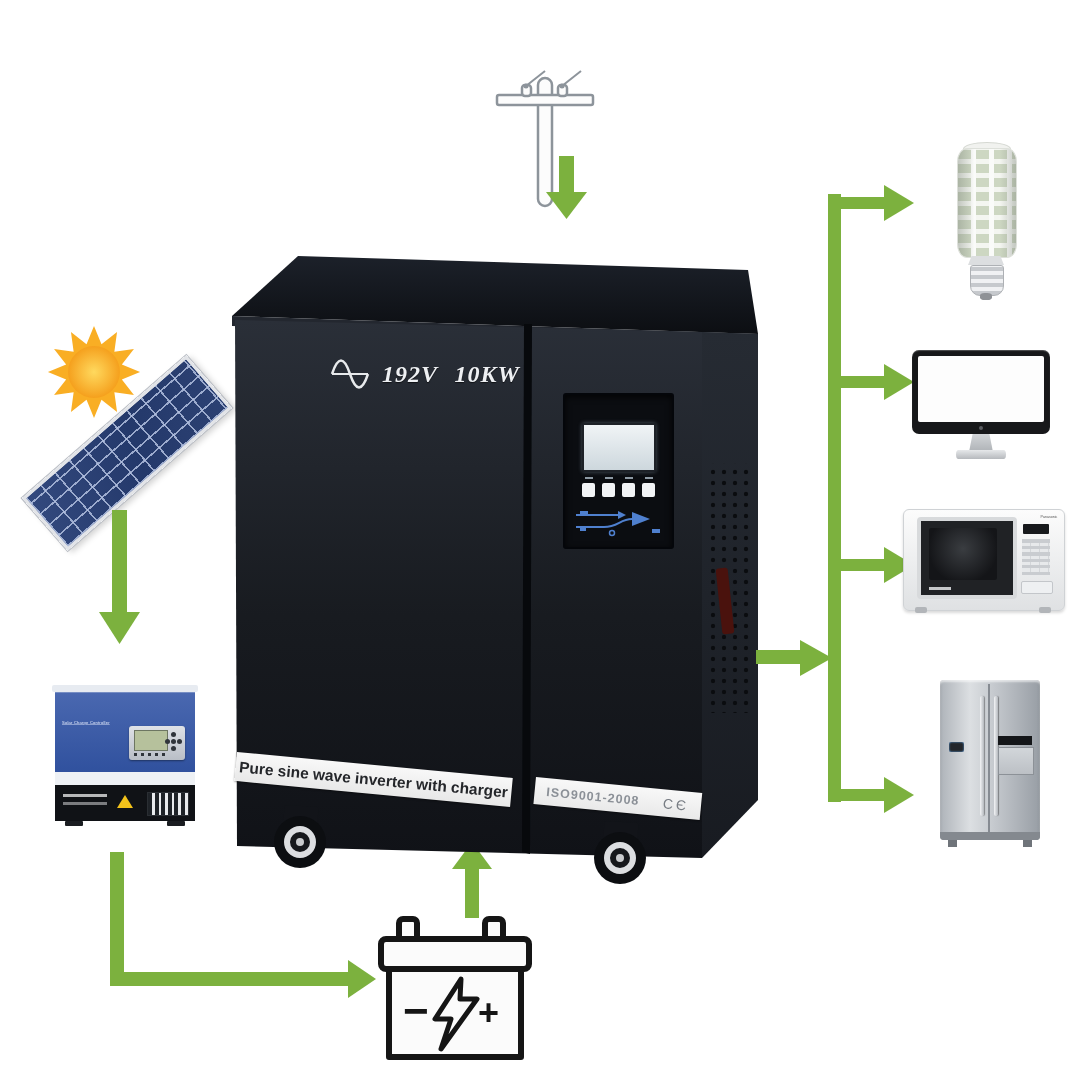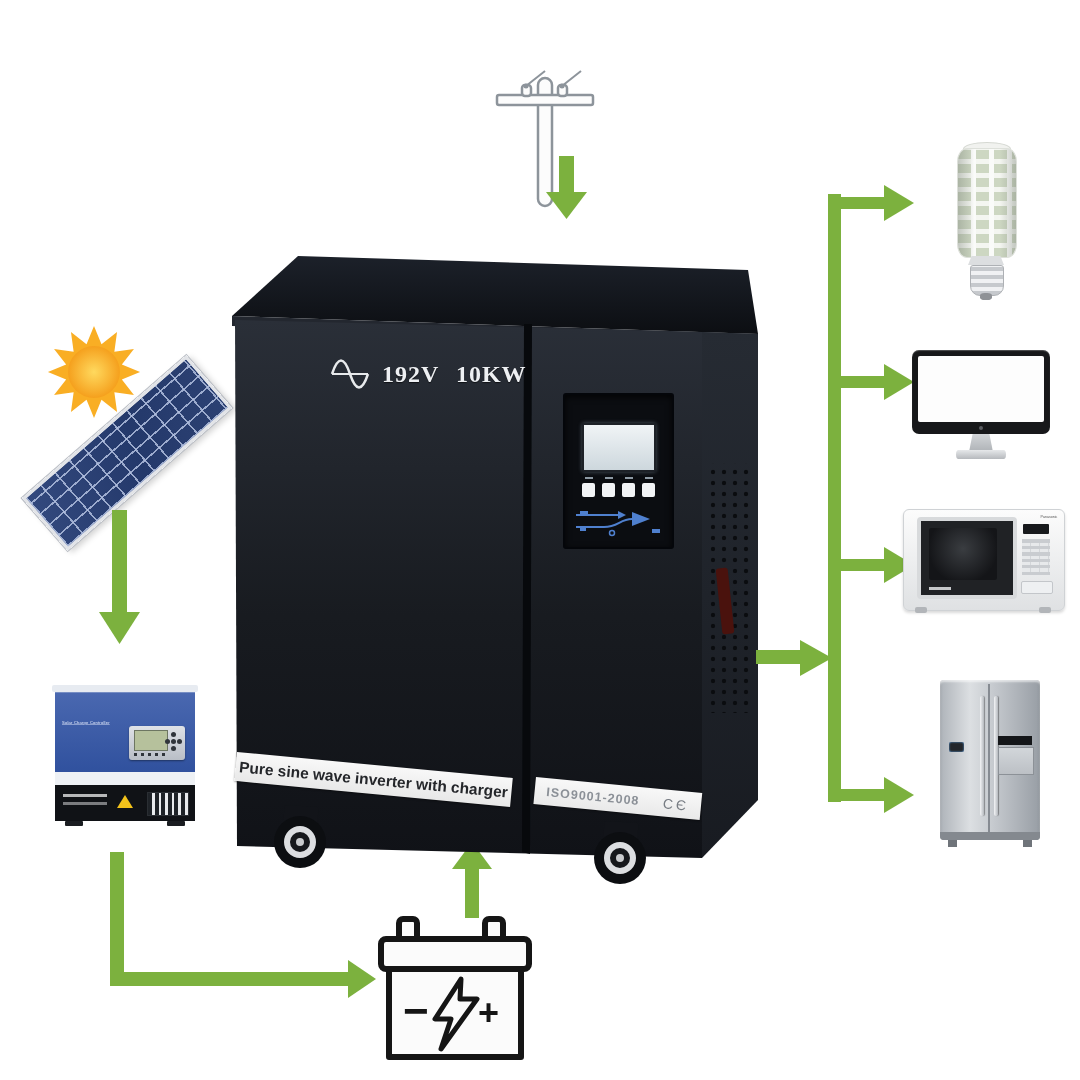--- a/index.html
+++ b/index.html
@@ -45,21 +45,21 @@
   .cc-line1{position:absolute;left:8px;top:9px;width:44px;height:3px;background:rgba(255,255,255,.7);}
   .cc-line2{position:absolute;left:8px;top:17px;width:44px;height:3px;background:rgba(255,255,255,.45);}
   .cc-warn{position:absolute;left:62px;top:10px;width:16px;height:13px;background:#f3c21b;
            clip-path:polygon(50% 0,0 100%,100% 100%);}
   .cc-term{position:absolute;left:92px;top:7px;width:40px;height:22px;background:#e8eaed;border:1px solid #2a2e33;
      background-image:repeating-linear-gradient(90deg,#1e2227 0 4px,transparent 4px 6.6px);}
   .cc-foot{position:absolute;top:136px;width:18px;height:5px;background:#1a1d21;border-radius:1px;}
 
   
   .inv-svg{position:absolute;left:225px;top:248px;}
-  .inv-rating{position:absolute;left:330px;top:358px;display:flex;align-items:center;gap:12px;}
+  .inv-rating{position:absolute;left:330px;top:358px;display:flex;align-items:center;gap:12px;font-style:italic;}
   .inv-rating .txt{color:#eef0f3;font-family:"Liberation Serif",serif;font-weight:bold;
                    font-size:24px;letter-spacing:1px;word-spacing:10px;text-shadow:0 1px 1px rgba(0,0,0,.6);}
   .inv-panel{position:absolute;left:563px;top:393px;width:107px;height:152px;background:#0b0d11;
              border:2px solid #04060a;border-radius:3px;box-shadow:inset 0 2px 6px rgba(0,0,0,.8);}
   .inv-lcd{position:absolute;left:17px;top:28px;width:70px;height:45px;border:2px solid #1d2127;border-radius:2px;
            background:linear-gradient(180deg,#f0f4f6,#cdd7dd);box-shadow:0 0 4px rgba(180,210,230,.35);}
   .inv-btn{position:absolute;top:88px;width:13px;height:14px;background:#f2f4f6;border-radius:2px;}
   .inv-btn-label{position:absolute;top:82px;width:8px;height:2px;background:#8d99a3;}
   .inv-flow{position:absolute;left:3px;top:108px;}
   .strip1{position:absolute;left:237px;top:752px;width:277px;height:29px;transform:rotate(5.4deg);

